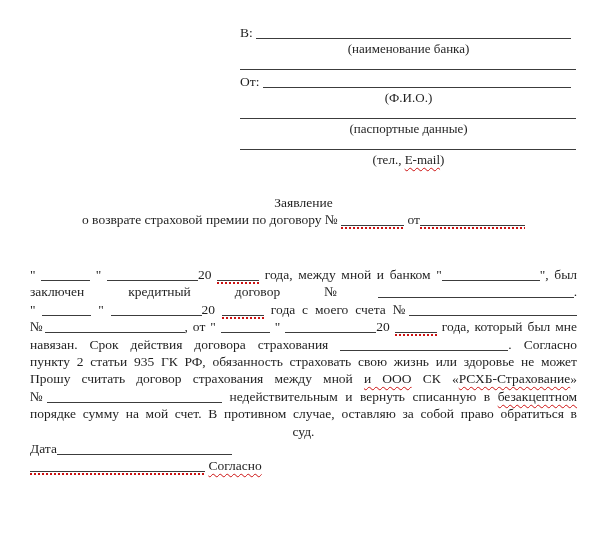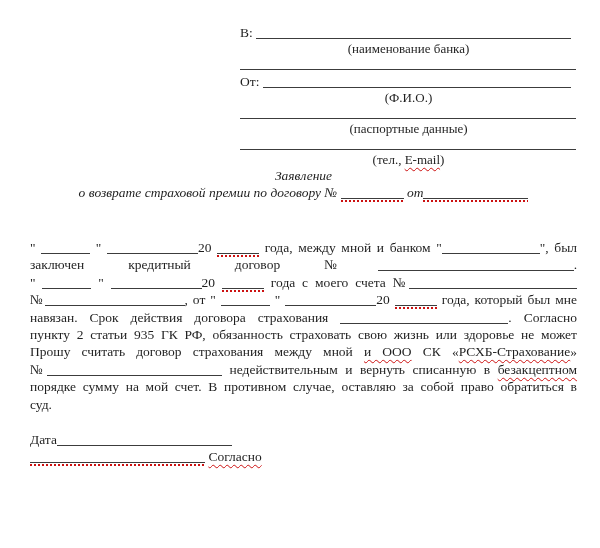--- a/index.html
+++ b/index.html
@@ -12,29 +12,29 @@
     font-size: 13.5px;
     color: #1f1f1f;
     overflow: hidden;
     position: relative;
   }
   
   .header-block { margin-left: 210px; width: 337px; }
   .hl   { height: 18px; line-height: 18px; white-space: nowrap; }
   .hlab { height: 13px; line-height: 13px; font-size: 13px; text-align: center; white-space: nowrap; }
   
-  .title-block { margin-top: 1px; text-align: center; font-style: italic; }
+  .title-block { margin-top: 28px; text-align: center; }
   .tmain { line-height: 17px; }
   .tsub  { line-height: 17px; white-space: nowrap; }
   
   .body-block { margin-top: 38px; }
   .bj { line-height: 17.4px; text-align: justify; text-align-last: justify; }
-  .bl { line-height: 17.4px; text-align: left; font-family: Liberation Serif, serif; }
+  .bl { line-height: 17.4px; text-align: center; font-family: Liberation Serif, serif; }
   
-  .footer-block { margin-top: 18px; }
+  .footer-block { }
   .fl { height: 17px; line-height: 17px; white-space: nowrap; }
   
   .blank {
     display: inline-block;
     height: 11px;
     border-bottom: 1px solid #3c3c3c;
     vertical-align: -2px;
     position: relative;
   }
   

